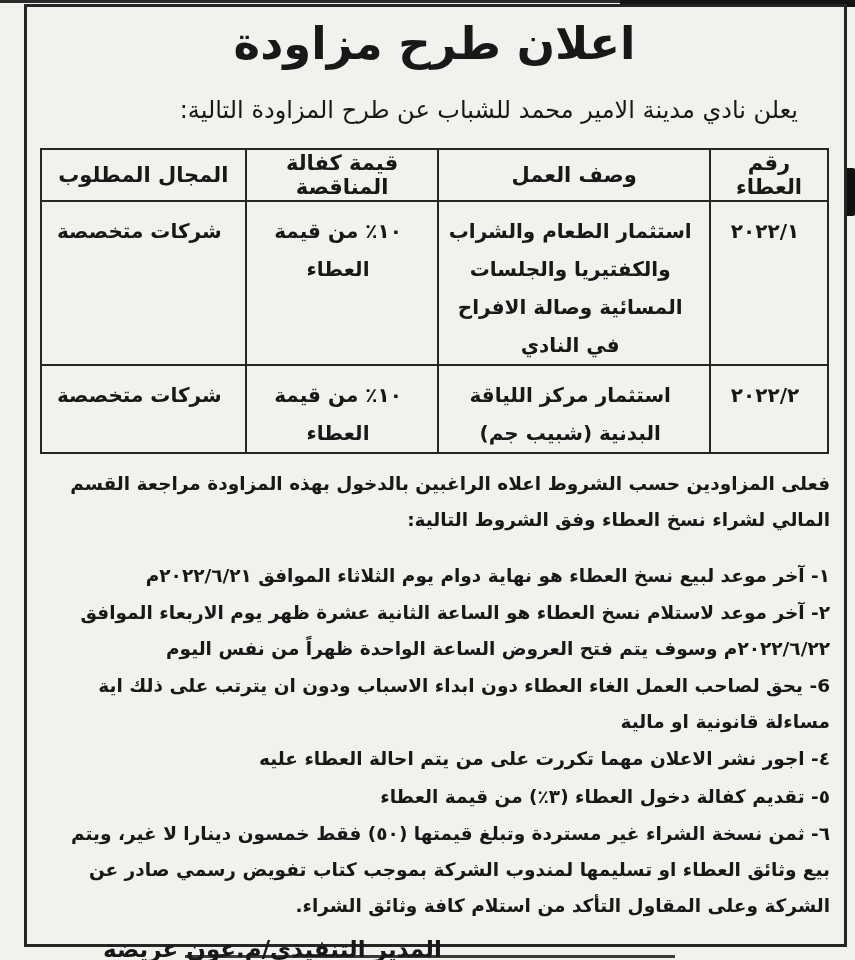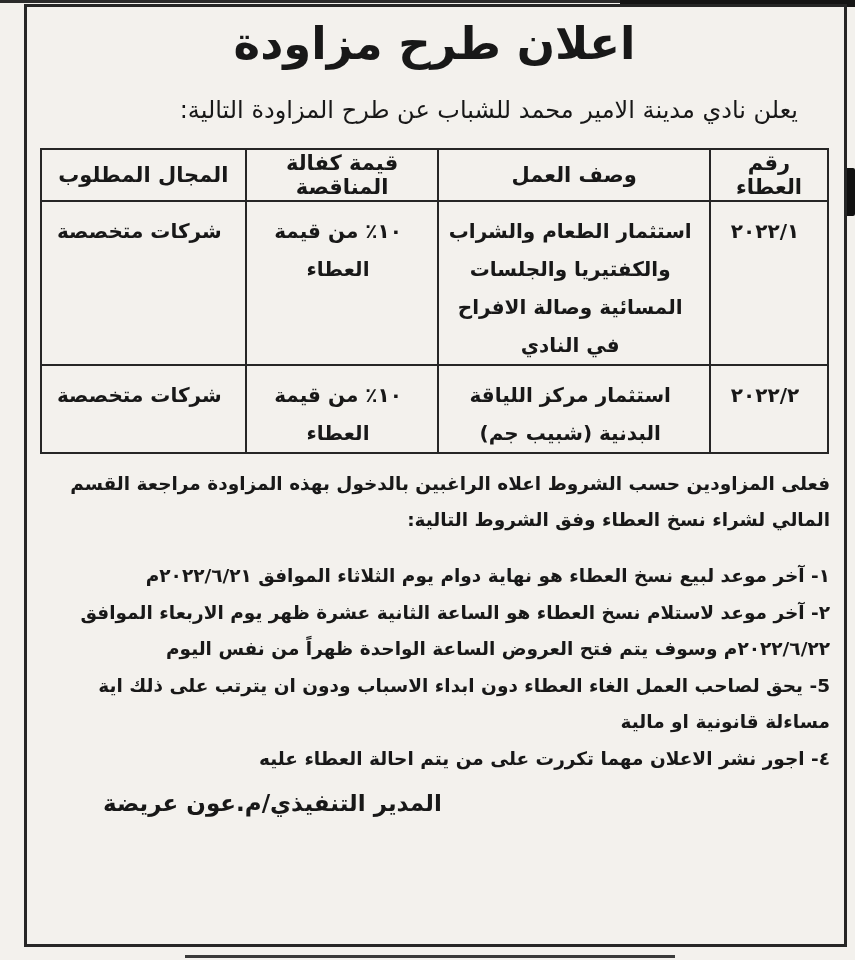--- a/index.html
+++ b/index.html
@@ -143,20 +143,22 @@
           <td>١٠٪ من قيمة العطاء</td>
           <td>شركات متخصصة</td>
         </tr>
       </tbody>
     </table>
 
     <div class="terms">
       <p class="intro">فعلى المزاودين حسب الشروط اعلاه الراغبين بالدخول بهذه المزاودة مراجعة القسم المالي لشراء نسخ العطاء وفق الشروط التالية:</p>
       <p>١- آخر موعد لبيع نسخ العطاء هو نهاية دوام يوم الثلاثاء الموافق ٢٠٢٢/٦/٢١م</p>
       <p>٢- آخر موعد لاستلام نسخ العطاء هو الساعة الثانية عشرة ظهر يوم الاربعاء الموافق ٢٠٢٢/٦/٢٢م وسوف يتم فتح العروض الساعة الواحدة ظهراً من نفس اليوم</p>
-      <p>5- يحق لصاحب العمل الغاء العطاء دون ابداء الاسباب ودون ان يترتب على ذلك اية مساءلة قانونية او مالية</p>
+      <p>6- يحق لصاحب العمل الغاء العطاء دون ابداء الاسباب ودون ان يترتب على ذلك اية مساءلة قانونية او مالية</p>
       <p>٤- اجور نشر الاعلان مهما تكررت على من يتم احالة العطاء عليه</p>
+      <p>٥- تقديم كفالة دخول العطاء (٣٪) من قيمة العطاء</p>
+      <p>٦- ثمن نسخة الشراء غير مستردة وتبلغ قيمتها (٥٠) فقط خمسون دينارا لا غير، ويتم بيع وثائق العطاء او تسليمها لمندوب الشركة بموجب كتاب تفويض رسمي صادر عن الشركة وعلى المقاول التأكد من استلام كافة وثائق الشراء.</p>
     </div>
 
     <div class="signature">المدير التنفيذي/م.عون عريضة</div>
 
   </div>
 </div>
 
 </body></html>

